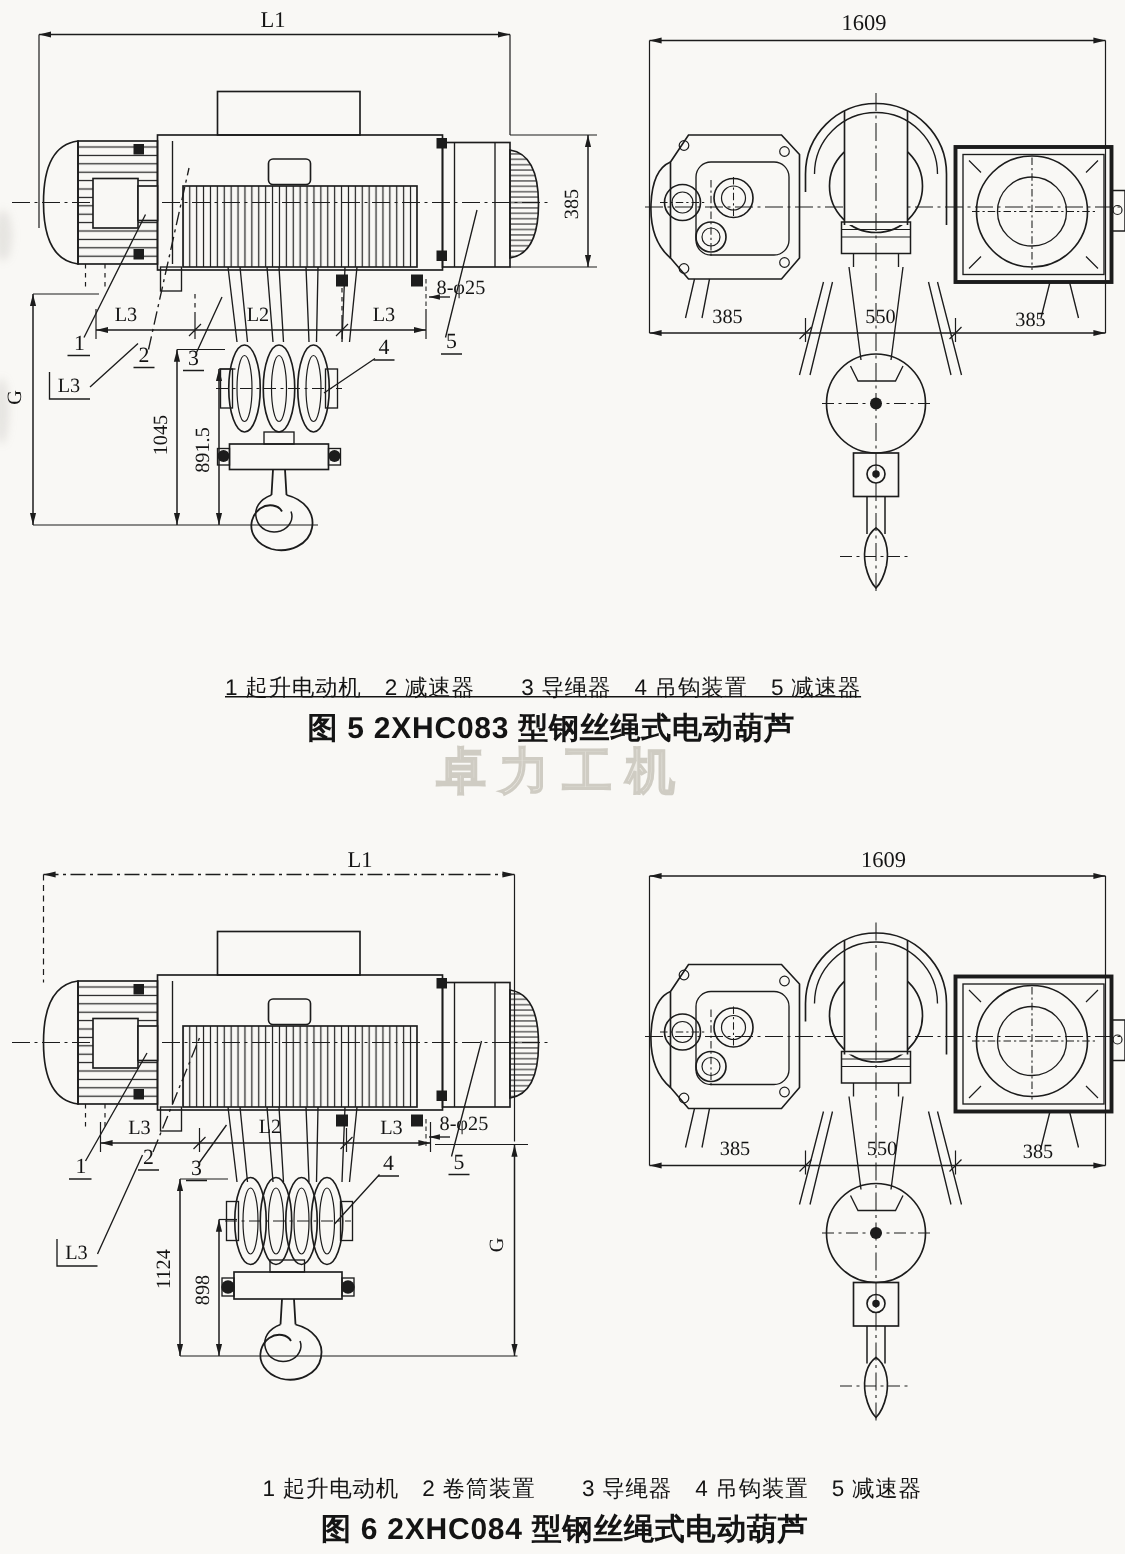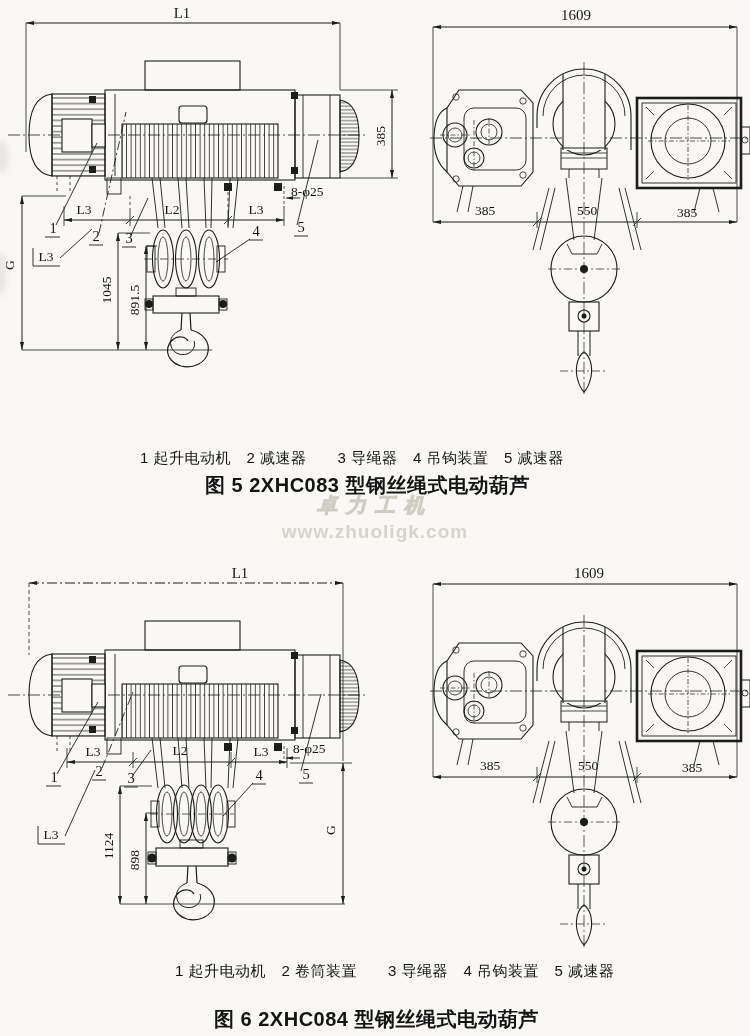--- a/index.html
+++ b/index.html
@@ -12,23 +12,22 @@
   svg text{font-family:"Liberation Serif",serif;fill:#141414;}
   .dim{font-size:13.5px;text-anchor:middle;}
   .dimlg{font-size:15px;text-anchor:middle;}
   .pn{font-size:14.5px;text-anchor:middle;}
   .tstart{text-anchor:start;}
   .cap{position:absolute;color:#141414;text-align:center;white-space:nowrap;}
   .cap-parts{font-size:15px;letter-spacing:.5px;}
   .cap-title{font-size:20px;font-weight:bold;letter-spacing:.5px;}
   .watermark{position:absolute;text-align:center;pointer-events:none;}
   .wm-cn{
-    font-size:20px;letter-spacing:9px;font-weight:bold;
+    font-size:33px;letter-spacing:9px;font-weight:bold;
     color:rgba(226,223,214,0.55);
-    font-style:italic;
     -webkit-text-stroke:1px #cfccc3;
   }
   .wm-url{
     font-size:19px;font-weight:bold;letter-spacing:1px;
     color:#d6d3ca;margin-top:2px;
   }
   .smudge{position:absolute;background:rgba(125,122,115,.15);border-radius:50%;filter:blur(3px);}
 </style>
 </head>
 <body>
@@ -289,25 +288,24 @@
     </g>
     <g>
       <text class="dimlg" x="589" y="578">1609</text>
       <text class="dim" x="490" y="770">385</text>
       <text class="dim" x="588" y="770">550</text>
       <text class="dim" x="692" y="772">385</text>
     </g>
   </g>
 </svg>
 
-<div class="cap cap-parts" style="left:140px;top:449px;width:410px;">1 起升电动机　2 减速器　　3 导绳器　4 吊钩装置　5 减速器</div>
+<div class="cap cap-parts" style="left:150px;top:449px;width:410px;text-decoration:underline;">1 起升电动机　2 减速器　　3 导绳器　4 吊钩装置　5 减速器</div>
 <div class="cap cap-title" style="left:205px;top:472px;width:300px;">图 5  2XHC083 型钢丝绳式电动葫芦</div>
 
 <div class="watermark" style="left:280px;top:492px;width:190px;">
   <div class="wm-cn">卓力工机</div>
-  <div class="wm-url">www.zhuoligk.com</div>
 </div>
 
-<div class="cap cap-parts" style="left:175px;top:962px;width:410px;">1 起升电动机　2 卷筒装置　　3 导绳器　4 吊钩装置　5 减速器</div>
+<div class="cap cap-parts" style="left:175px;top:983px;width:410px;">1 起升电动机　2 卷筒装置　　3 导绳器　4 吊钩装置　5 减速器</div>
 <div class="cap cap-title" style="left:214px;top:1006px;width:300px;">图 6  2XHC084 型钢丝绳式电动葫芦</div>
 
 <div class="smudge" style="left:-4px;top:140px;width:12px;height:34px;"></div>
 <div class="smudge" style="left:-4px;top:252px;width:10px;height:44px;"></div>
 
 </body></html>

